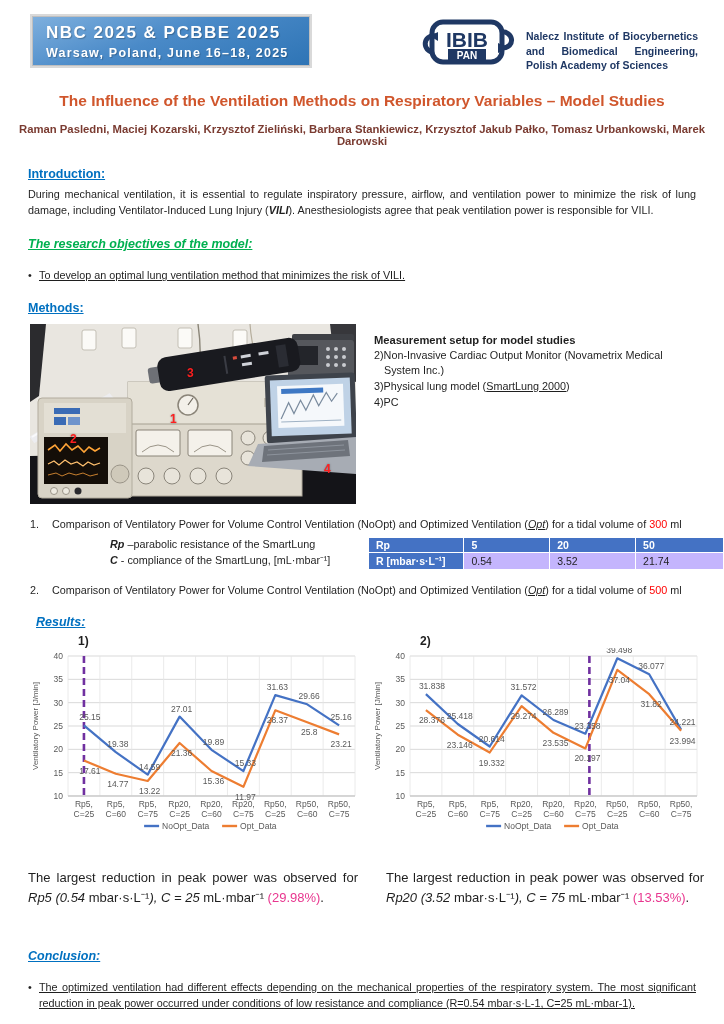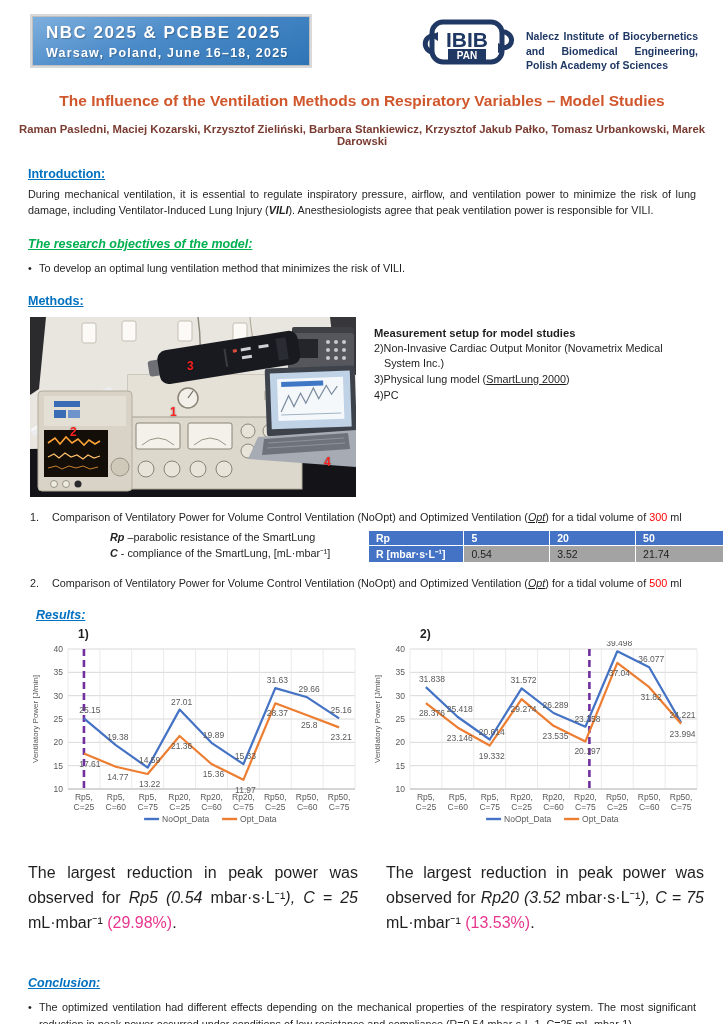--- a/index.html
+++ b/index.html
@@ -19,21 +19,21 @@
   
   .title{margin-top:20px;text-align:center;font-size:15.5px;font-weight:bold;color:#d0562c;}
   .authors{margin-top:13px;text-align:center;font-size:11.3px;font-weight:bold;color:#7a3b31;padding:0 16px;}
 
   .content{padding:0 28px;}
   h3.sec{font-size:12.5px;margin:0;display:inline-block;text-decoration:underline;}
   .blue{color:#0070c0;}
   .green{color:#00b050;}
   .it{font-style:italic;}
   p.body{font-size:10.8px;line-height:1.5;text-align:justify;margin:4px 0 0 0;}
-  .bullets{margin-top:8px;}
+  .bullets{margin-top:15px;text-decoration:underline;}
   .bullet{font-size:10.8px;line-height:1.5;text-align:justify;padding-left:11px;position:relative;}
   .bullet::before{content:"•";position:absolute;left:0;top:0;}
   .bold{font-weight:bold;}
   .bolditalic{font-weight:bold;font-style:italic;}
   .red{color:#ff0000;}
   .pink{color:#e8368f;}
   .und{text-decoration:underline;}
 
   
   .methods-row{display:flex;gap:18px;margin-top:8px;padding:0 26px 0 30px;}
@@ -45,33 +45,33 @@
 
   
   .cmp{display:flex;margin-top:12px;padding:0 26px 0 30px;font-size:10.8px;line-height:1.5;}
   .cmp-num{width:22px;flex:none;}
   .cmp-text{text-align:justify;}
   .defs-table-row{display:flex;margin-top:4px;padding-left:110px;align-items:flex-start;}
   .defs{font-size:10.8px;line-height:1.55;width:228px;flex:none;}
   table.rtable{border-collapse:collapse;font-size:10.5px;margin-left:30px;margin-top:1px;}
   table.rtable td{padding:1px 7px;border:1px solid #fff;}
   td.hd{background:#4472c4;color:#fff;font-weight:bold;}
-  td.lt{background:#a3a3a3;margin-left:30px;}
+  td.lt{background:#c4b5fd;margin-left:30px;}
   td.c1{width:92px;}  td.cv{width:98px;}
 
   
   .results-head{padding:0 28px;margin-top:14px;margin-left:8px;}
   .charts-row{display:flex;justify-content:space-between;padding:0 16px 0 26px;margin-top:2px;}
   .chart-block{width:340px;}
   .chart-title{font-weight:bold;font-size:12px;margin:2px 0 0 52px;}
   .chart svg{display:block;}
   svg text{font-family:"Liberation Sans",sans-serif;}
 
   .findings-row{display:flex;justify-content:space-between;padding:0 20px 0 28px;margin-top:24px;}
-  .finding{width:330px;font-size:16px;line-height:1.55;text-align:justify;}
+  .finding{width:330px;font-size:13px;line-height:1.55;text-align:justify;}
 
   .conclusion{margin-top:38px;}
 </style>
 </head>
 <body>
 
 <div class="page">
 
   <div class="header">
     <div class="banner">

